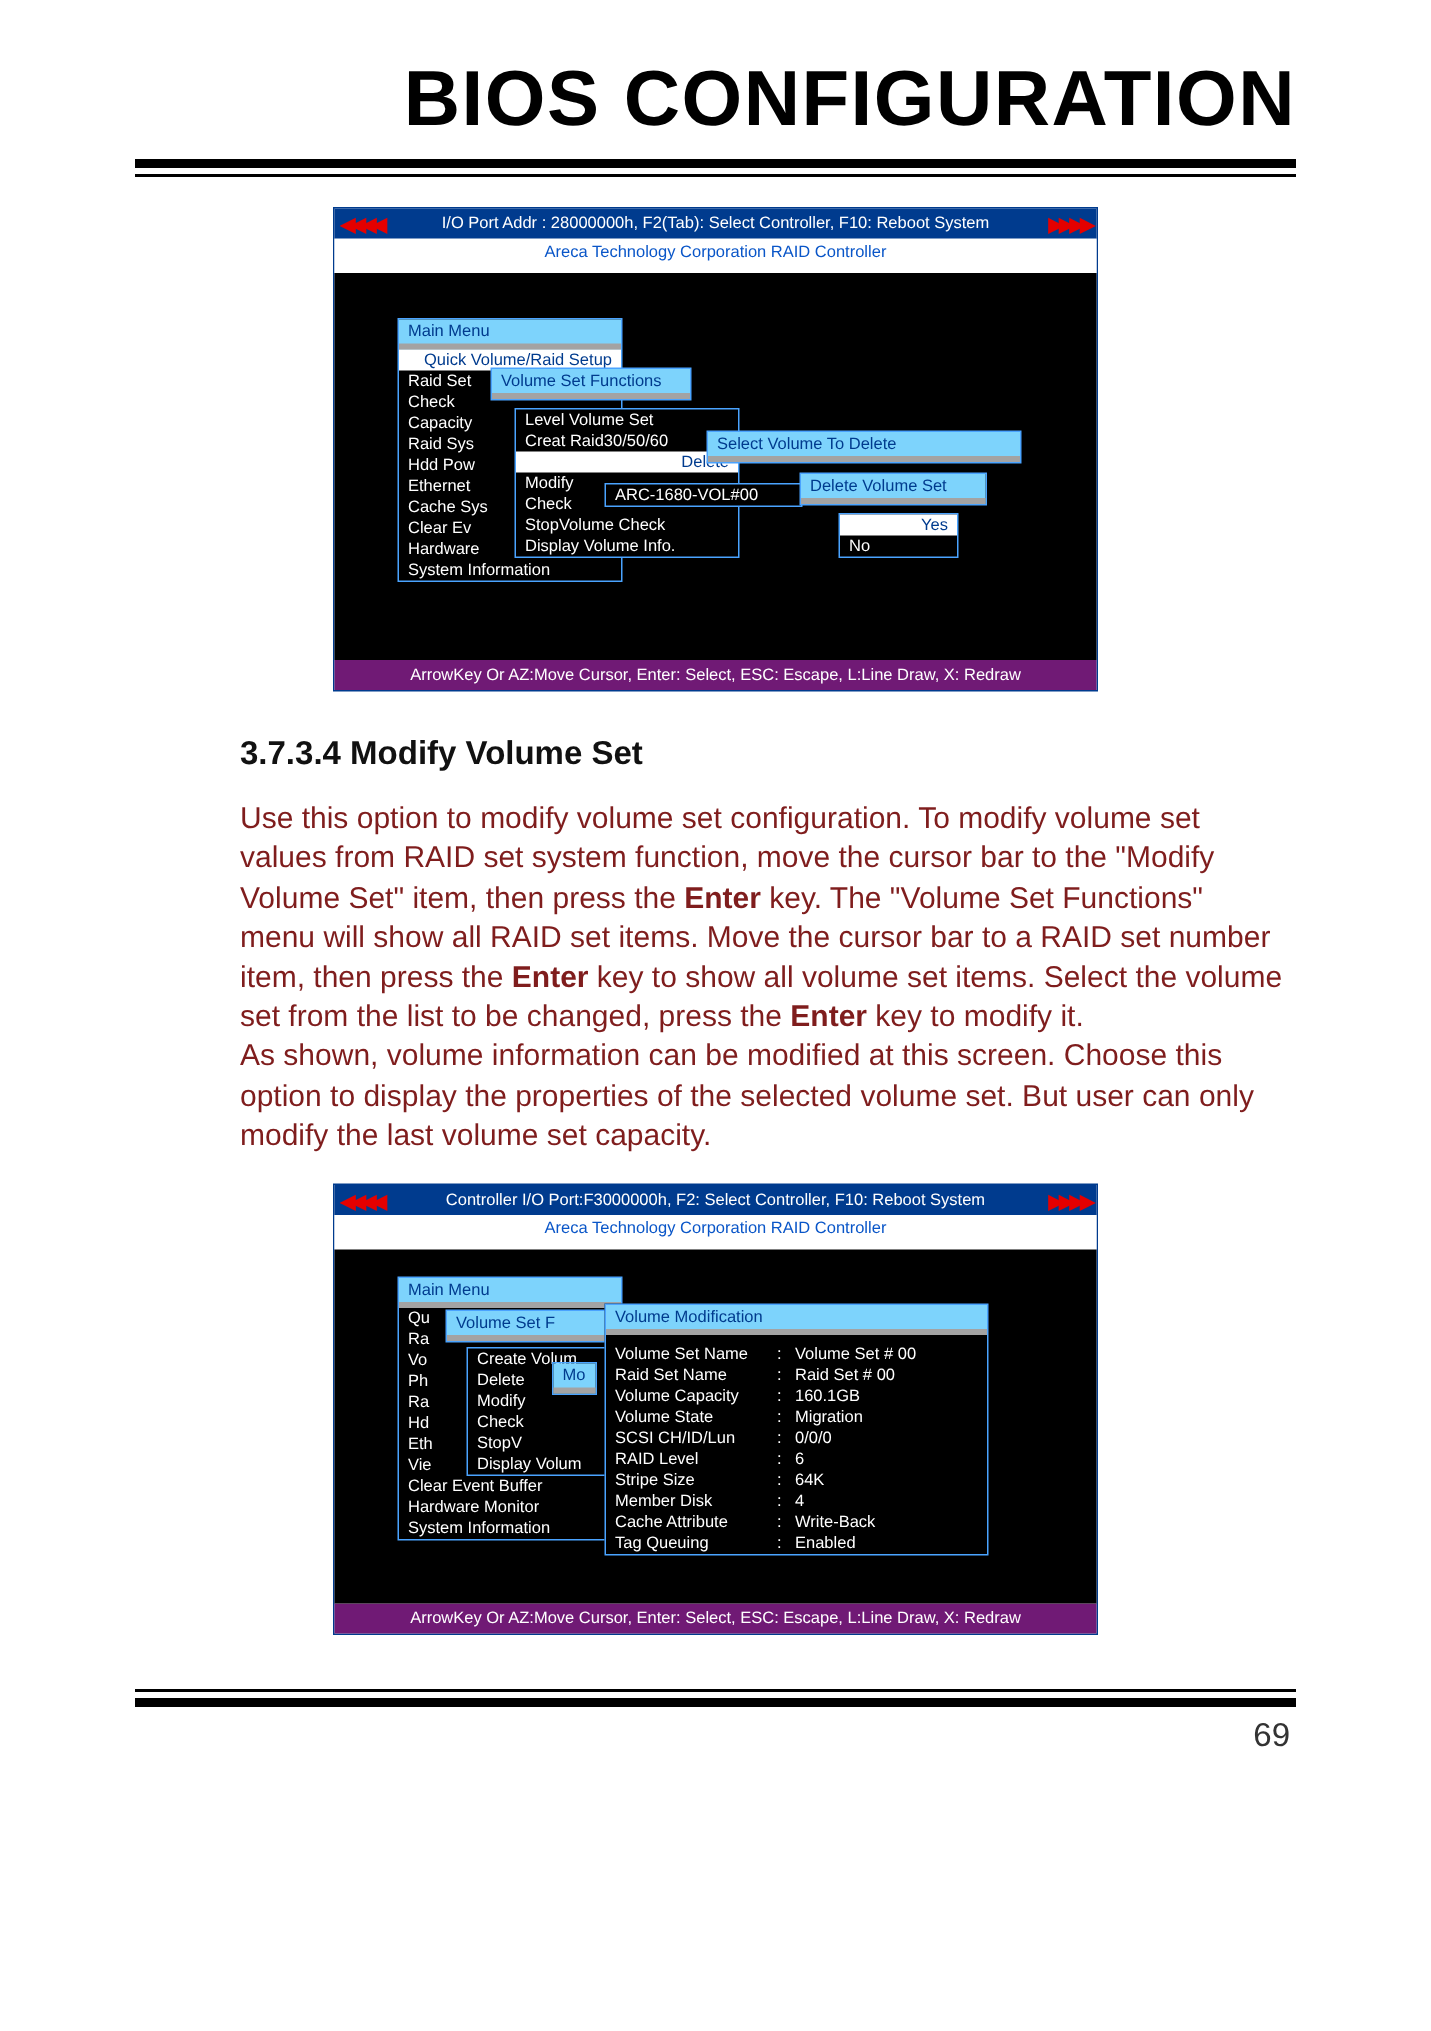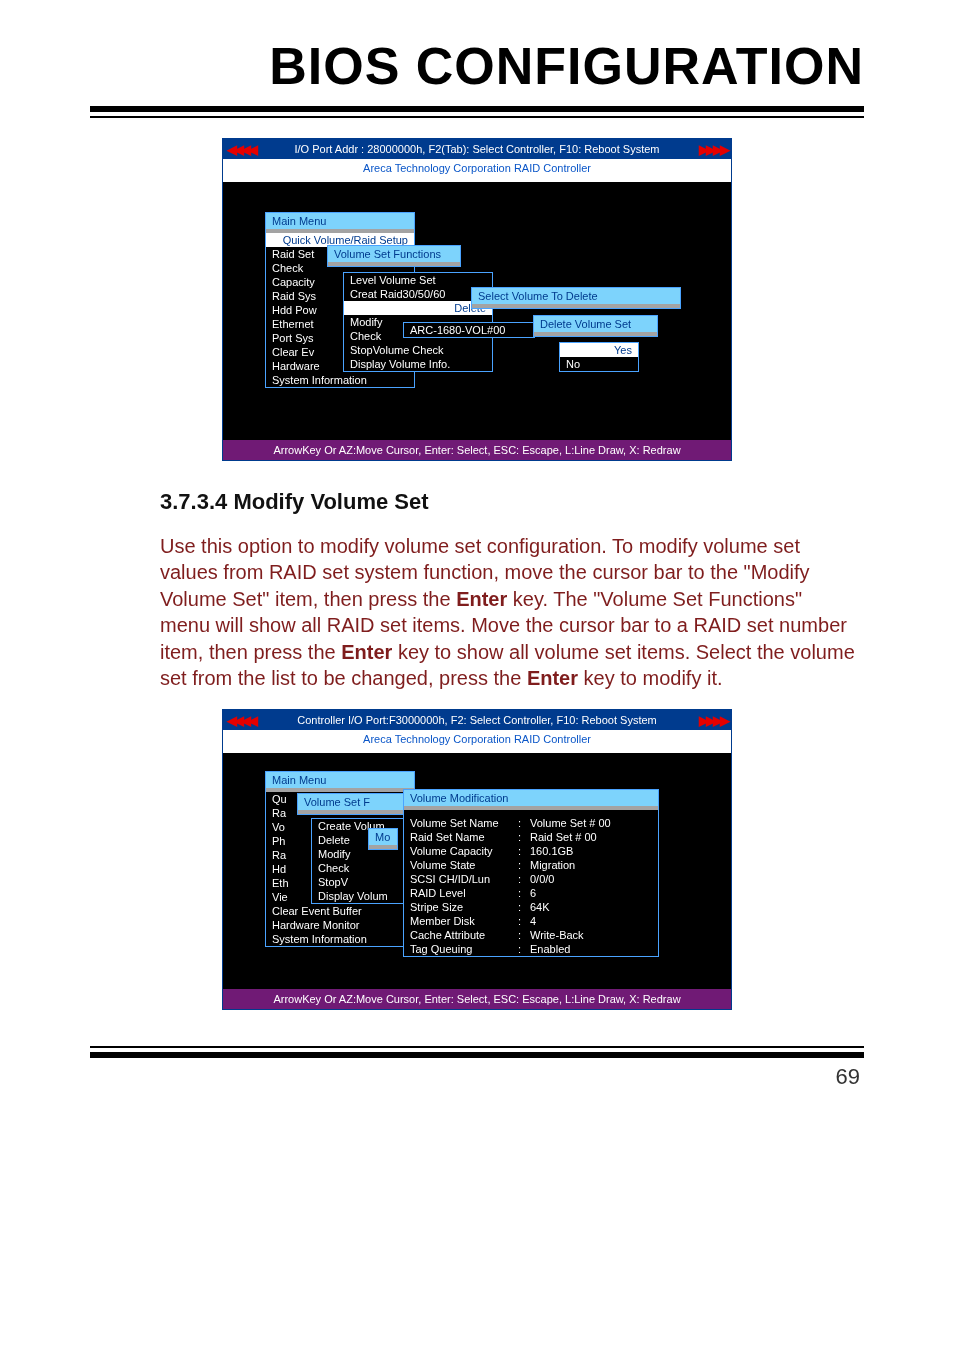--- a/index.html
+++ b/index.html
@@ -71,21 +71,21 @@
     <div class="ss-body">
       <div class="win w-main">
         <div class="win-title">Main Menu</div>
         <div class="win-item hl">Quick Volume/Raid Setup</div>
         <div class="win-item">Raid Set</div>
         <div class="win-item">Check</div>
         <div class="win-item">Capacity</div>
         <div class="win-item">Raid Sys</div>
         <div class="win-item">Hdd Pow</div>
         <div class="win-item">Ethernet</div>
-        <div class="win-item">Port Sys</div>
+        <div class="win-item">Cache Sys</div>
         <div class="win-item">Clear Ev</div>
         <div class="win-item">Hardware</div>
         <div class="win-item">System Information</div>
       </div>
       <div class="win w-vsf">
         <div class="win-title">Volume Set Functions</div>
       </div>
       <div class="win w-list">
         <div class="win-item">Level Volume Set</div>
         <div class="win-item">Creat Raid30/50/60</div>
@@ -110,20 +110,21 @@
       </div>
     </div>
     <div class="ss-footer">ArrowKey Or AZ:Move Cursor, Enter: Select, ESC: Escape, L:Line Draw, X: Redraw</div>
   </div>
 
   <div class="section-heading">3.7.3.4 Modify Volume Set</div>
 
   <p class="bodytext">
     <span>Use this option to modify volume set configuration. To modify volume set values from RAID set system function, move the cursor bar to the "Modify Volume Set" item, then press the </span><b>Enter</b><span> key. The "Volume Set Functions" menu will show all RAID set items. Move the cursor bar to a RAID set number item, then press the </span><b>Enter</b><span> key to show all volume set items.  Select the volume set from the list to be changed, press the </span><b>Enter</b><span> key to modify it.</span>
   </p>
+  <p class="bodytext">As shown, volume information can be modified at this screen. Choose this option to display the properties of the selected volume set. But user can only modify the last volume set capacity.</p>
 
   <div class="screenshot2 s2">
     <div class="ss-top">
       <span class="arrows-l">◀◀◀◀</span>
       <span>Controller I/O Port:F3000000h, F2: Select Controller, F10: Reboot System</span>
       <span class="arrows-r">▶▶▶▶</span>
     </div>
     <div class="ss-title2">Areca Technology Corporation RAID Controller</div>
     <div class="ss-body2">
       <div class="win w-main">

